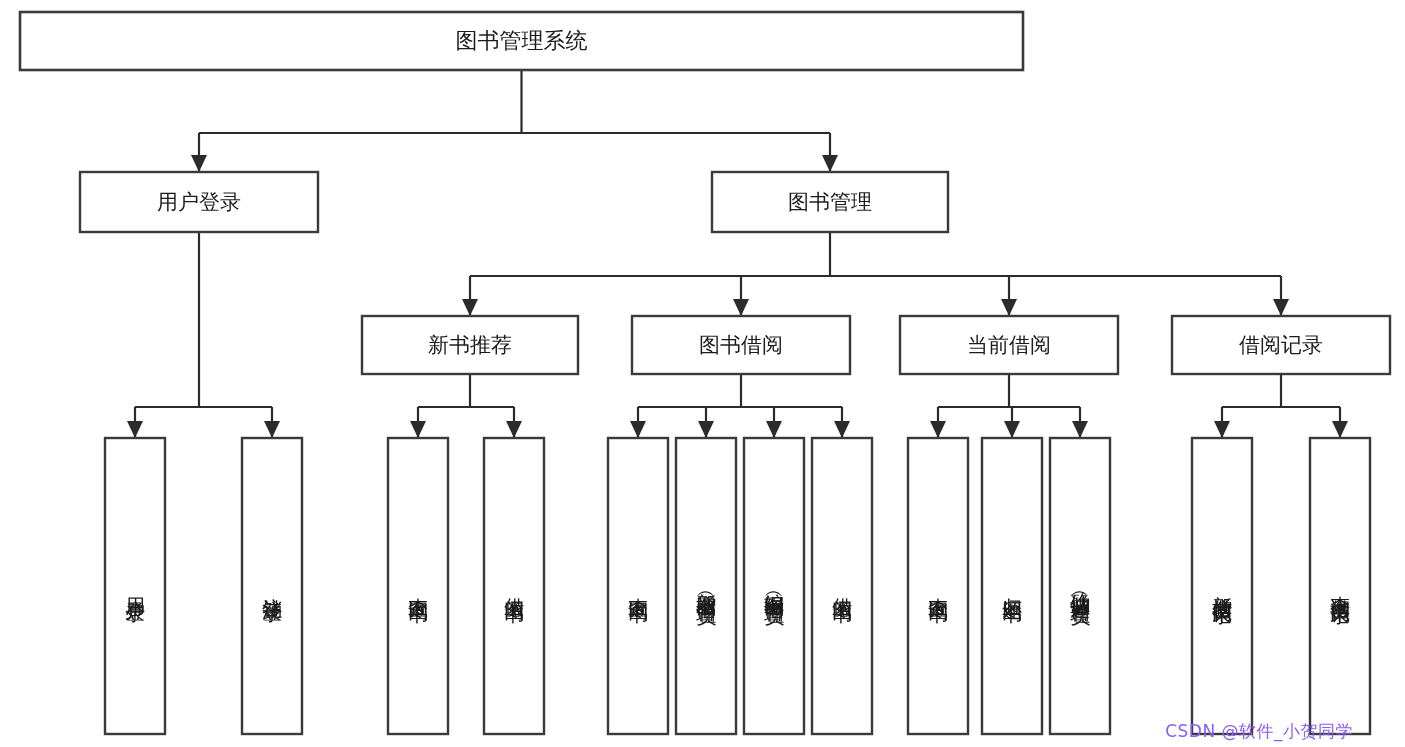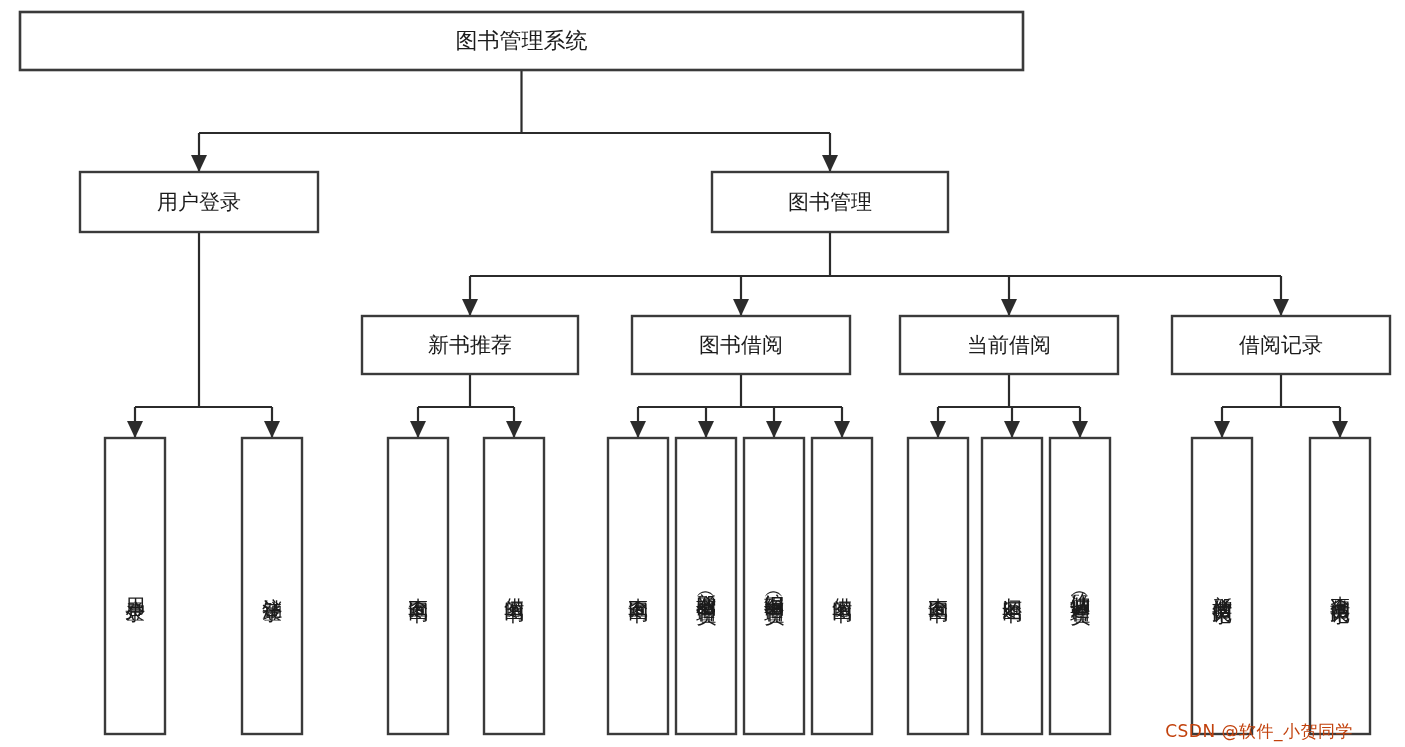--- a/index.html
+++ b/index.html
@@ -73,21 +73,21 @@
     color: #1b1b1b;
     white-space: nowrap;
     text-align: center;
   }
   .watermark {
     position: absolute;
     right: 8px;
     bottom: 4px;
     font-family: "DejaVu Sans", "Liberation Sans", sans-serif;
     font-size: 17px;
-    color: #c2410c;
+    color: #8b5cf6;
     white-space: nowrap;
     letter-spacing: 0.5px;
   }
 </style>
 </head>
 <body>
 
 <div id="diagram-root">
 
   <svg class="flow" viewBox="0 0 1405 747" xmlns="http://www.w3.org/2000/svg">

